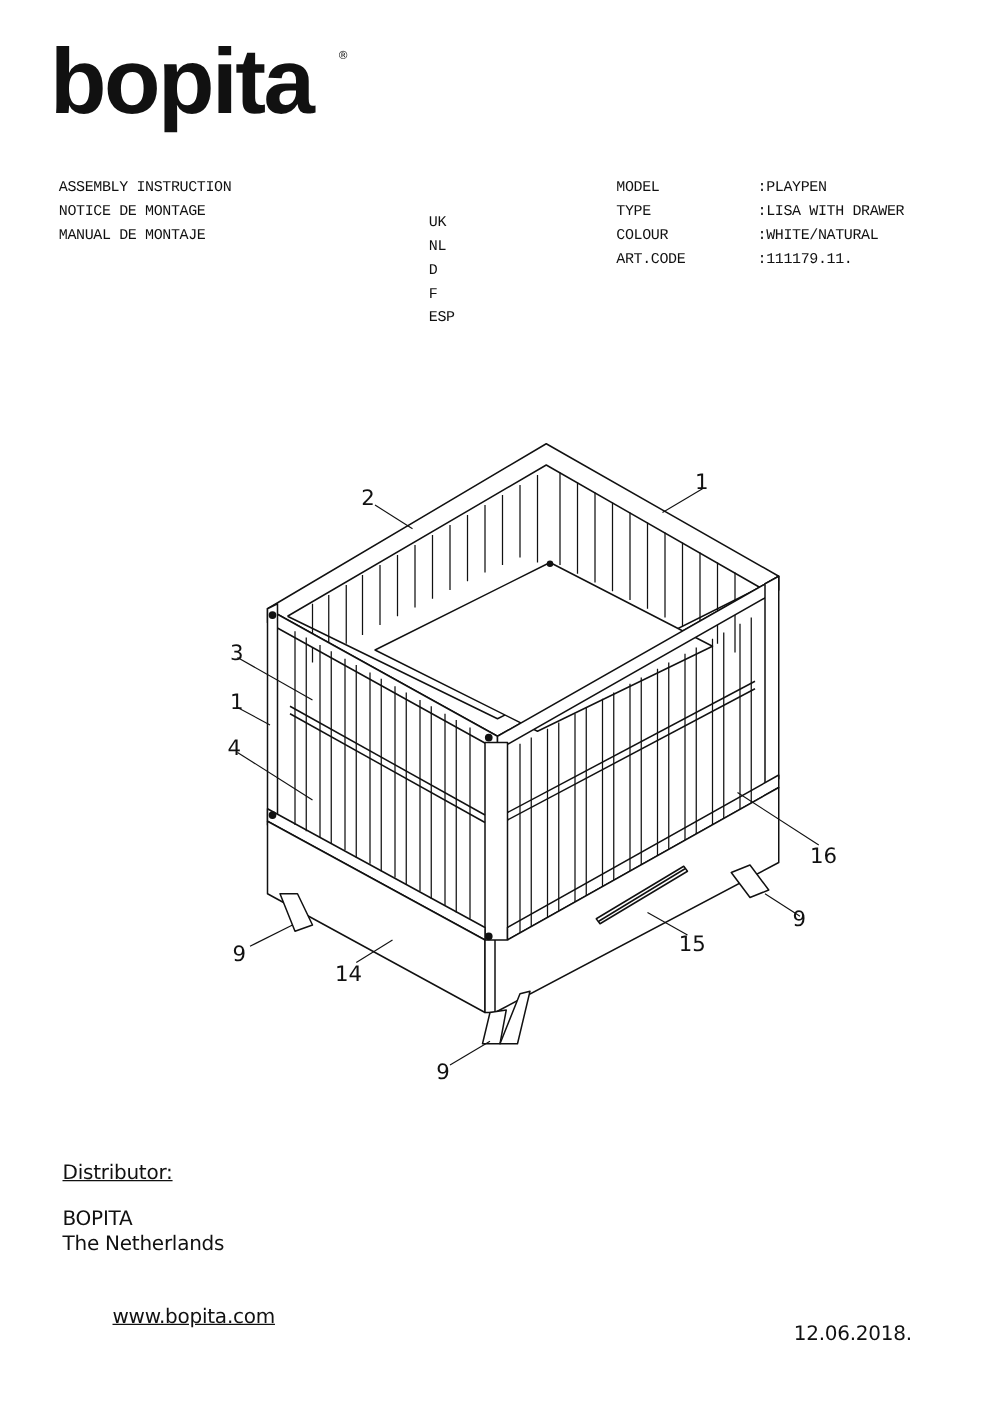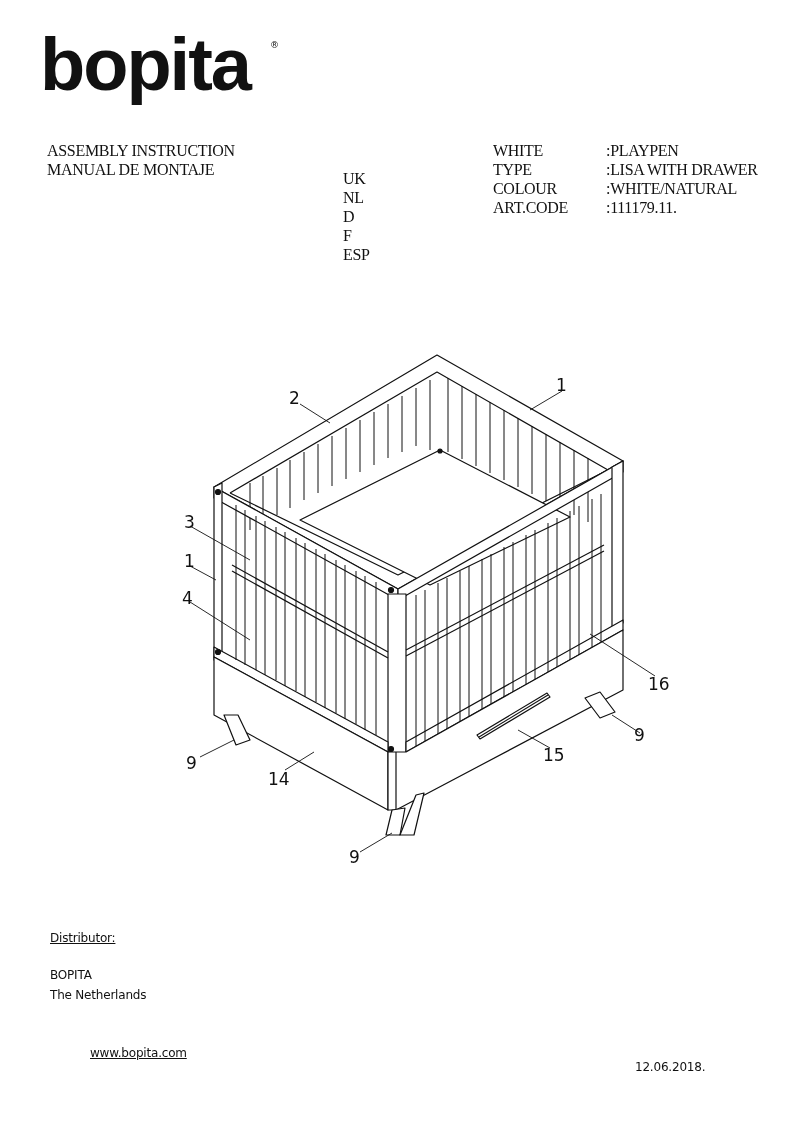--- a/index.html
+++ b/index.html
@@ -1,44 +1,45 @@
 <!DOCTYPE html>
 <html><head>
 <meta charset="utf-8">
 <style>
   html, body { margin:0; padding:0; background:#fff; }
   body { width:802px; height:1134px; position:relative; overflow:hidden; font-family:"DejaVu Sans", sans-serif; color:#111; }
   .abs { position:absolute; }
   .logo { left:40px; top:28px; font-family:"Liberation Sans", sans-serif; font-weight:bold; font-size:74px; letter-spacing:-2px; line-height:1; color:#111; }
   .reg { left:270px; top:40px; font-size:9px; font-family:"DejaVu Sans", sans-serif; }
-  .hdr { font-size:16px; line-height:19px; font-family:Liberation Serif, serif; white-space:nowrap; letter-spacing:-0.3px; }
+  .hdr { font-size:12px; line-height:19px; font-family:Liberation Mono, monospace; white-space:nowrap; letter-spacing:-0.3px; }
   .hdr div { height:19px; }
-  .foot { font-size:12px; line-height:20px; letter-spacing:-0.2px; }
+  .foot { font-size:16px; line-height:20px; letter-spacing:-0.2px; }
   .u { text-decoration:underline; }
   svg text { font-family:"DejaVu Sans", sans-serif; font-size:17px; fill:#111; }
 </style>
 </head>
 <body>
 
 <div class="abs logo">bopita</div>
 <div class="abs reg">®</div>
 
 <div class="abs hdr" style="left:47px; top:141px;">
   <div>ASSEMBLY INSTRUCTION</div>
+  <div>NOTICE DE MONTAGE</div>
   <div>MANUAL DE MONTAJE</div>
 </div>
 <div class="abs hdr" style="left:343px; top:141px;margin-top:28px;">
   <div>UK</div>
   <div>NL</div>
   <div>D</div>
   <div>F</div>
   <div>ESP</div>
 </div>
 <div class="abs hdr" style="left:493px; top:141px;">
-  <div>WHITE</div>
+  <div>MODEL</div>
   <div>TYPE</div>
   <div>COLOUR</div>
   <div>ART.CODE</div>
 </div>
 <div class="abs hdr" style="left:606px; top:141px;">
   <div>:PLAYPEN</div>
   <div>:LISA WITH DRAWER</div>
   <div>:WHITE/NATURAL</div>
   <div>:111179.11.</div>
 </div>

